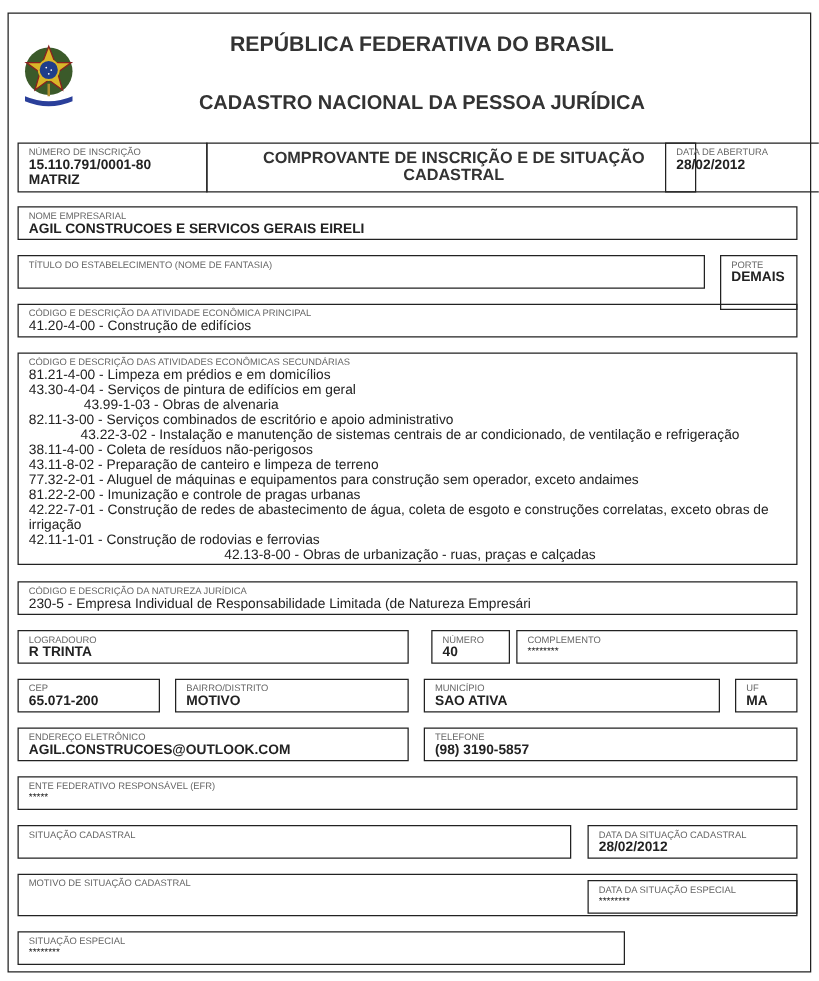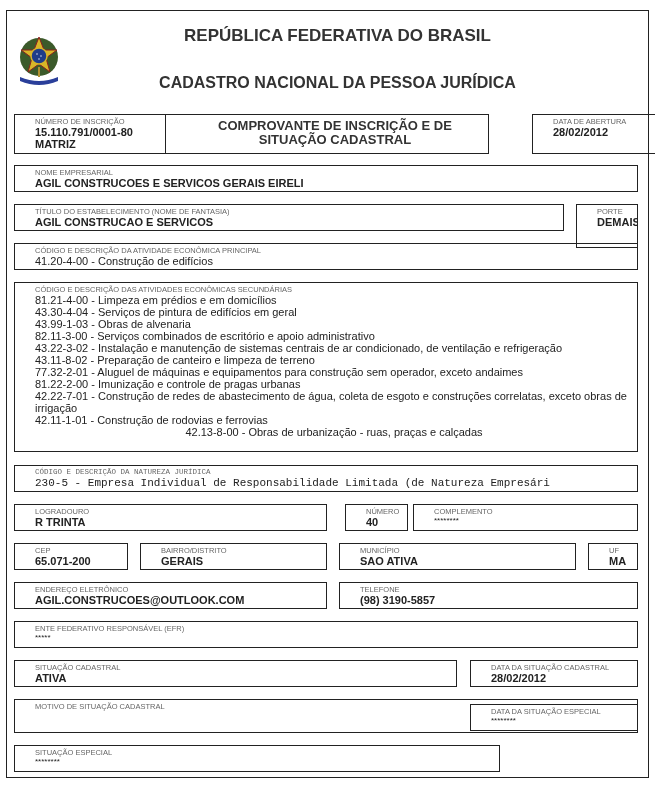--- a/index.html
+++ b/index.html
@@ -2,21 +2,21 @@
 <html><head>
 <meta charset="utf-8">
 <style>
   * { box-sizing: border-box; margin: 0; padding: 0; }
   body { width: 655px; height: 785px; background: #fff; font-family: "Liberation Sans", sans-serif; color: #222; position: relative; overflow: hidden; }
   .frame { position: absolute; left: 6px; top: 10px; width: 643px; height: 768px; border: 1px solid #222; }
   .emblem { position: absolute; left: 17px; top: 33px; width: 44px; height: 56px; }
   .h1 { position: absolute; left: 0; width: 655px; text-align: center; font-weight: bold; color: #333; }
   .h1.t1 { top: 26px; font-size: 17px; left: 10px; }
   .h1.t2 { top: 74px; font-size: 16px; left: 10px; }
-  .box { position: absolute; border: 1px solid #222; padding: 2px 4px 0 20px; overflow: hidden; }
+  .box { position: absolute; border: 1px solid #222; padding: 2px 4px 0 8px; overflow: hidden; }
   .lbl { font-size: 7.5px; color: #666; text-transform: uppercase; line-height: 9px; white-space: nowrap; }
   .val { font-size: 11px; font-weight: bold; color: #222; line-height: 12px; white-space: nowrap; }
   .val.n { font-weight: normal; }
   .val.mask { font-size: 8px; font-weight: normal; line-height: 10px; }
   .mid { display: flex; align-items: flex-start; justify-content: center; text-align: center; font-size: 13px; font-weight: bold; color: #333; line-height: 14px; padding-top: 4px; }
   .sec { font-size: 11px; line-height: 12px; color: #222; }
 </style>
 </head>
 <body>
 
@@ -34,65 +34,65 @@
 </svg>
 
 <div class="h1 t1">REPÚBLICA FEDERATIVA DO BRASIL</div>
 <div class="h1 t2">CADASTRO NACIONAL DA PESSOA JURÍDICA</div>
 
 <div class="box" style="left:14px;top:114px;width:152px;height:40px;">
   <div class="lbl">NÚMERO DE INSCRIÇÃO</div>
   <div class="val">15.110.791/0001-80</div>
   <div class="val">MATRIZ</div>
 </div>
-<div class="box mid" style="left:165px;top:114px;width:324px;height:40px;">
+<div class="box mid" style="left:165px;top:114px;width:392px;height:40px;">
   <span>COMPROVANTE DE INSCRIÇÃO E DE SITUAÇÃO CADASTRAL</span>
 </div>
 <div class="box" style="left:488px;top:114px;width:150px;height:40px;margin-left:44px;">
   <div class="lbl">DATA DE ABERTURA</div>
   <div class="val">28/02/2012</div>
 </div>
 
 <div class="box" style="left:14px;top:165px;width:624px;height:27px;">
   <div class="lbl">NOME EMPRESARIAL</div>
   <div class="val">AGIL CONSTRUCOES E SERVICOS GERAIS EIRELI</div>
 </div>
 
 <div class="box" style="left:14px;top:204px;width:550px;height:27px;">
   <div class="lbl">TÍTULO DO ESTABELECIMENTO (NOME DE FANTASIA)</div>
-  <div class="val">AGIL CONSTRUCAO E SERVICOS</div>
 </div>
 <div class="box" style="left:576px;top:204px;width:62px;height:44px;">
   <div class="lbl">PORTE</div>
   <div class="val">DEMAIS</div>
 </div>
 
 <div class="box" style="left:14px;top:243px;width:624px;height:27px;">
   <div class="lbl">CÓDIGO E DESCRIÇÃO DA ATIVIDADE ECONÔMICA PRINCIPAL</div>
   <div class="val n">41.20-4-00 - Construção de edifícios</div>
 </div>
 
 <div class="box" style="left:14px;top:282px;width:624px;height:170px;">
   <div class="lbl">CÓDIGO E DESCRIÇÃO DAS ATIVIDADES ECONÔMICAS SECUNDÁRIAS</div>
   <div class="sec">
     <div style="white-space: normal;">81.21-4-00 - Limpeza em prédios e em domicílios</div>
     <div style="white-space: normal;">43.30-4-04 - Serviços de pintura de edifícios em geral</div>
-    <div style="white-space: normal;">43.99-1-03 - Obras de alvenaria</div>
+    <div style="white-space: normal; margin-left: 44px;">43.99-1-03 - Obras de alvenaria</div>
     <div style="white-space: normal;">82.11-3-00 - Serviços combinados de escritório e apoio administrativo</div>
-    <div style="white-space: normal;">43.22-3-02 - Instalação e manutenção de sistemas centrais de ar condicionado, de ventilação e refrigeração</div>
+    <div style="white-space: normal; text-align: center;">43.22-3-02 - Instalação e manutenção de sistemas centrais de ar condicionado, de ventilação e refrigeração</div>
+    <div style="white-space: normal;">38.11-4-00 - Coleta de resíduos não-perigosos</div>
     <div style="white-space: normal;">43.11-8-02 - Preparação de canteiro e limpeza de terreno</div>
     <div style="white-space: normal;">77.32-2-01 - Aluguel de máquinas e equipamentos para construção sem operador, exceto andaimes</div>
     <div style="white-space: normal;">81.22-2-00 - Imunização e controle de pragas urbanas</div>
     <div style="white-space: normal;">42.22-7-01 - Construção de redes de abastecimento de água, coleta de esgoto e construções correlatas, exceto obras de irrigação</div>
     <div style="white-space: normal;">42.11-1-01 - Construção de rodovias e ferrovias</div>
     <div style="white-space: normal; text-align: center;">42.13-8-00 - Obras de urbanização - ruas, praças e calçadas</div>
   </div>
 </div>
 
-<div class="box" style="left:14px;top:465px;width:624px;height:27px;font-family:Liberation Mono, monospace;">
+<div class="box" style="left:14px;top:465px;width:624px;height:27px;">
   <div class="lbl">CÓDIGO E DESCRIÇÃO DA NATUREZA JURÍDICA</div>
   <div class="val n">230-5 - Empresa Individual de Responsabilidade Limitada (de Natureza Empresári</div>
 </div>
 
 <div class="box" style="left:14px;top:504px;width:313px;height:27px;">
   <div class="lbl">LOGRADOURO</div>
   <div class="val">R TRINTA</div>
 </div>
 <div class="box" style="left:345px;top:504px;width:63px;height:27px;">
   <div class="lbl">NÚMERO</div>
@@ -102,21 +102,21 @@
   <div class="lbl">COMPLEMENTO</div>
   <div class="val mask">********</div>
 </div>
 
 <div class="box" style="left:14px;top:543px;width:114px;height:27px;">
   <div class="lbl">CEP</div>
   <div class="val">65.071-200</div>
 </div>
 <div class="box" style="left:140px;top:543px;width:187px;height:27px;">
   <div class="lbl">BAIRRO/DISTRITO</div>
-  <div class="val">GERAIS</div>
+  <div class="val">MOTIVO</div>
 </div>
 <div class="box" style="left:339px;top:543px;width:237px;height:27px;">
   <div class="lbl">MUNICÍPIO</div>
   <div class="val">SAO ATIVA</div>
 </div>
 <div class="box" style="left:588px;top:543px;width:50px;height:27px;">
   <div class="lbl">UF</div>
   <div class="val">MA</div>
 </div>
 
@@ -129,21 +129,20 @@
   <div class="val">(98) 3190-5857</div>
 </div>
 
 <div class="box" style="left:14px;top:621px;width:624px;height:27px;">
   <div class="lbl">ENTE FEDERATIVO RESPONSÁVEL (EFR)</div>
   <div class="val mask">*****</div>
 </div>
 
 <div class="box" style="left:14px;top:660px;width:443px;height:27px;">
   <div class="lbl">SITUAÇÃO CADASTRAL</div>
-  <div class="val">ATIVA</div>
 </div>
 <div class="box" style="left:470px;top:660px;width:168px;height:27px;">
   <div class="lbl">DATA DA SITUAÇÃO CADASTRAL</div>
   <div class="val">28/02/2012</div>
 </div>
 
 <div class="box" style="left:14px;top:699px;width:624px;height:34px;">
   <div class="lbl">MOTIVO DE SITUAÇÃO CADASTRAL</div>
   <div class="val"></div>
 </div>

